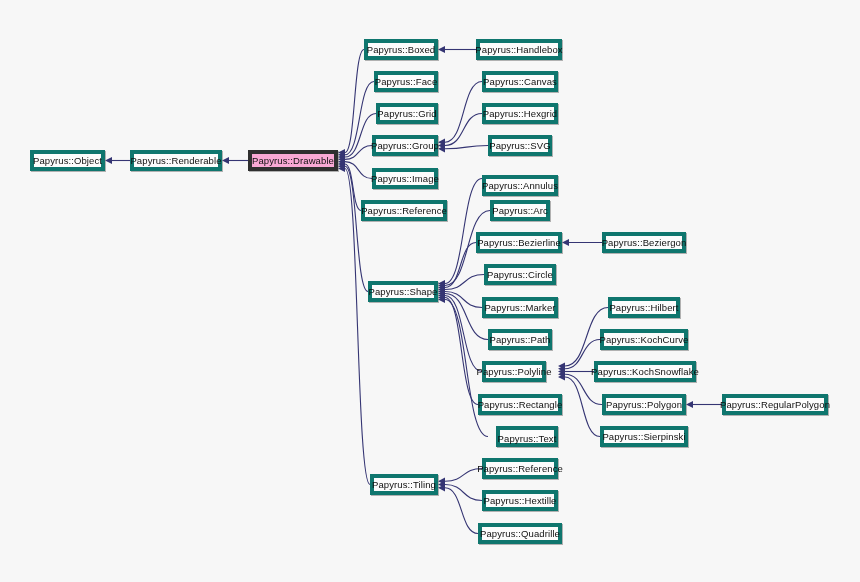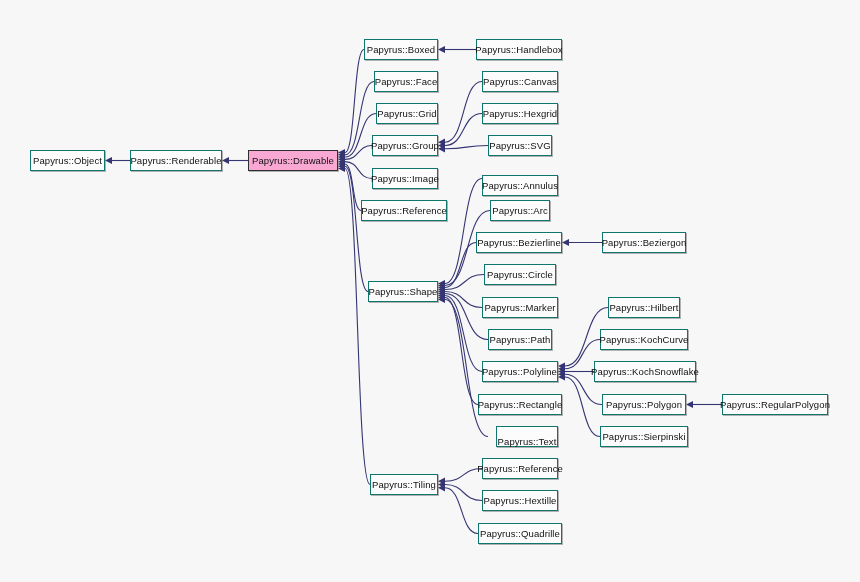--- a/index.html
+++ b/index.html
@@ -20,21 +20,21 @@
     position: absolute;
     left: 0;
     top: 0;
     width: 860px;
     height: 582px;
     pointer-events: none;
   }
   .node {
     position: absolute;
     box-sizing: border-box;
-    border: 1px solid #0f766e;
+    border: 4px solid #0f766e;
     background: #fcfcfc;
     color: #101010;
     font-size: 9.5px;
     font-family: "Liberation Sans", sans-serif;
     letter-spacing: 0.1px;
     display: flex;
     align-items: center;
     justify-content: center;
     white-space: nowrap;
     box-shadow: 1px 1px 0 rgba(90,90,90,0.45);
@@ -179,21 +179,21 @@
       </div>
       <div class="node" style="left: 484px; top: 264px; width: 72px; height: 21px;">
         <span class="node-label">Papyrus::Circle</span>
       </div>
       <div class="node" style="left: 482px; top: 297px; width: 76px; height: 21px;">
         <span class="node-label">Papyrus::Marker</span>
       </div>
       <div class="node" style="left: 488px; top: 329px; width: 64px; height: 21px;">
         <span class="node-label">Papyrus::Path</span>
       </div>
-      <div class="node" style="left: 482px; top: 361px; width: 76px; height: 21px; justify-content: flex-end;">
+      <div class="node" style="left: 482px; top: 361px; width: 64px; height: 21px;">
         <span class="node-label">Papyrus::Polyline</span>
       </div>
       <div class="node" style="left: 478px; top: 394px; width: 84px; height: 21px;">
         <span class="node-label">Papyrus::Rectangle</span>
       </div>
       <div class="node" style="left: 496px; top: 426px; width: 62px; height: 21px; align-items: flex-end;">
         <span class="node-label">Papyrus::Text</span>
       </div>
       <div class="node" style="left: 482px; top: 458px; width: 76px; height: 21px;">
         <span class="node-label">Papyrus::Reference</span>

